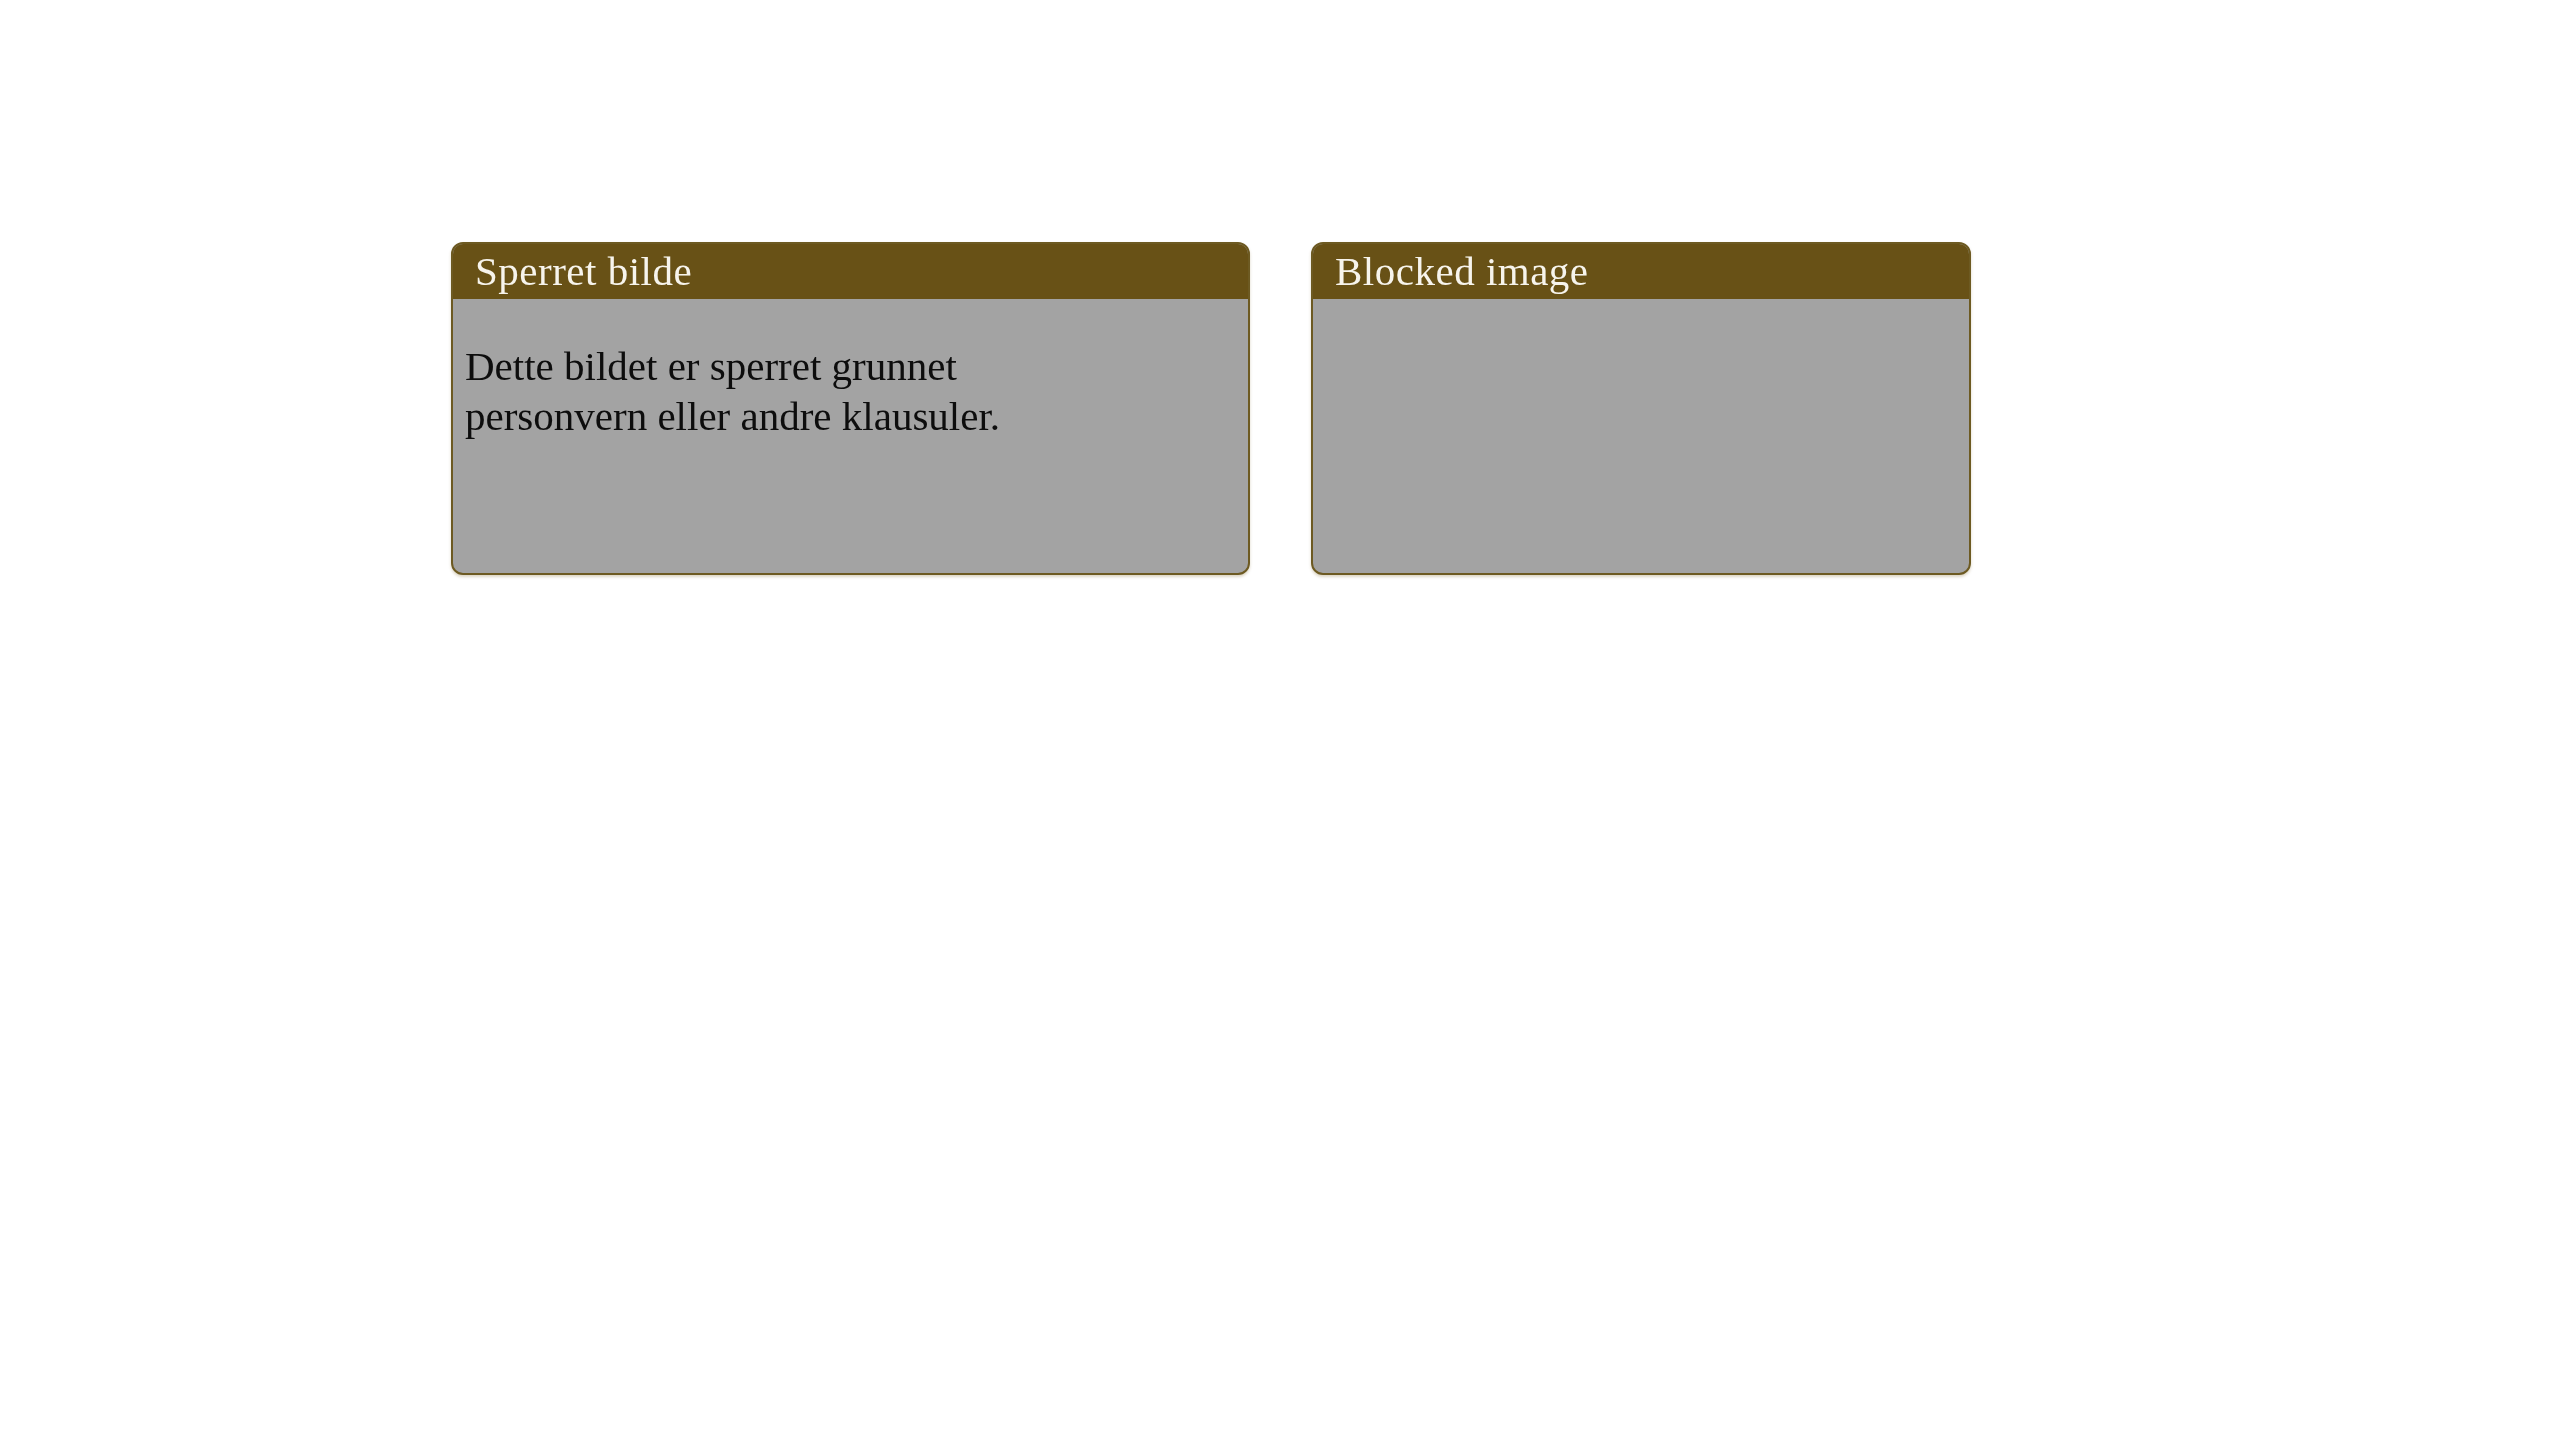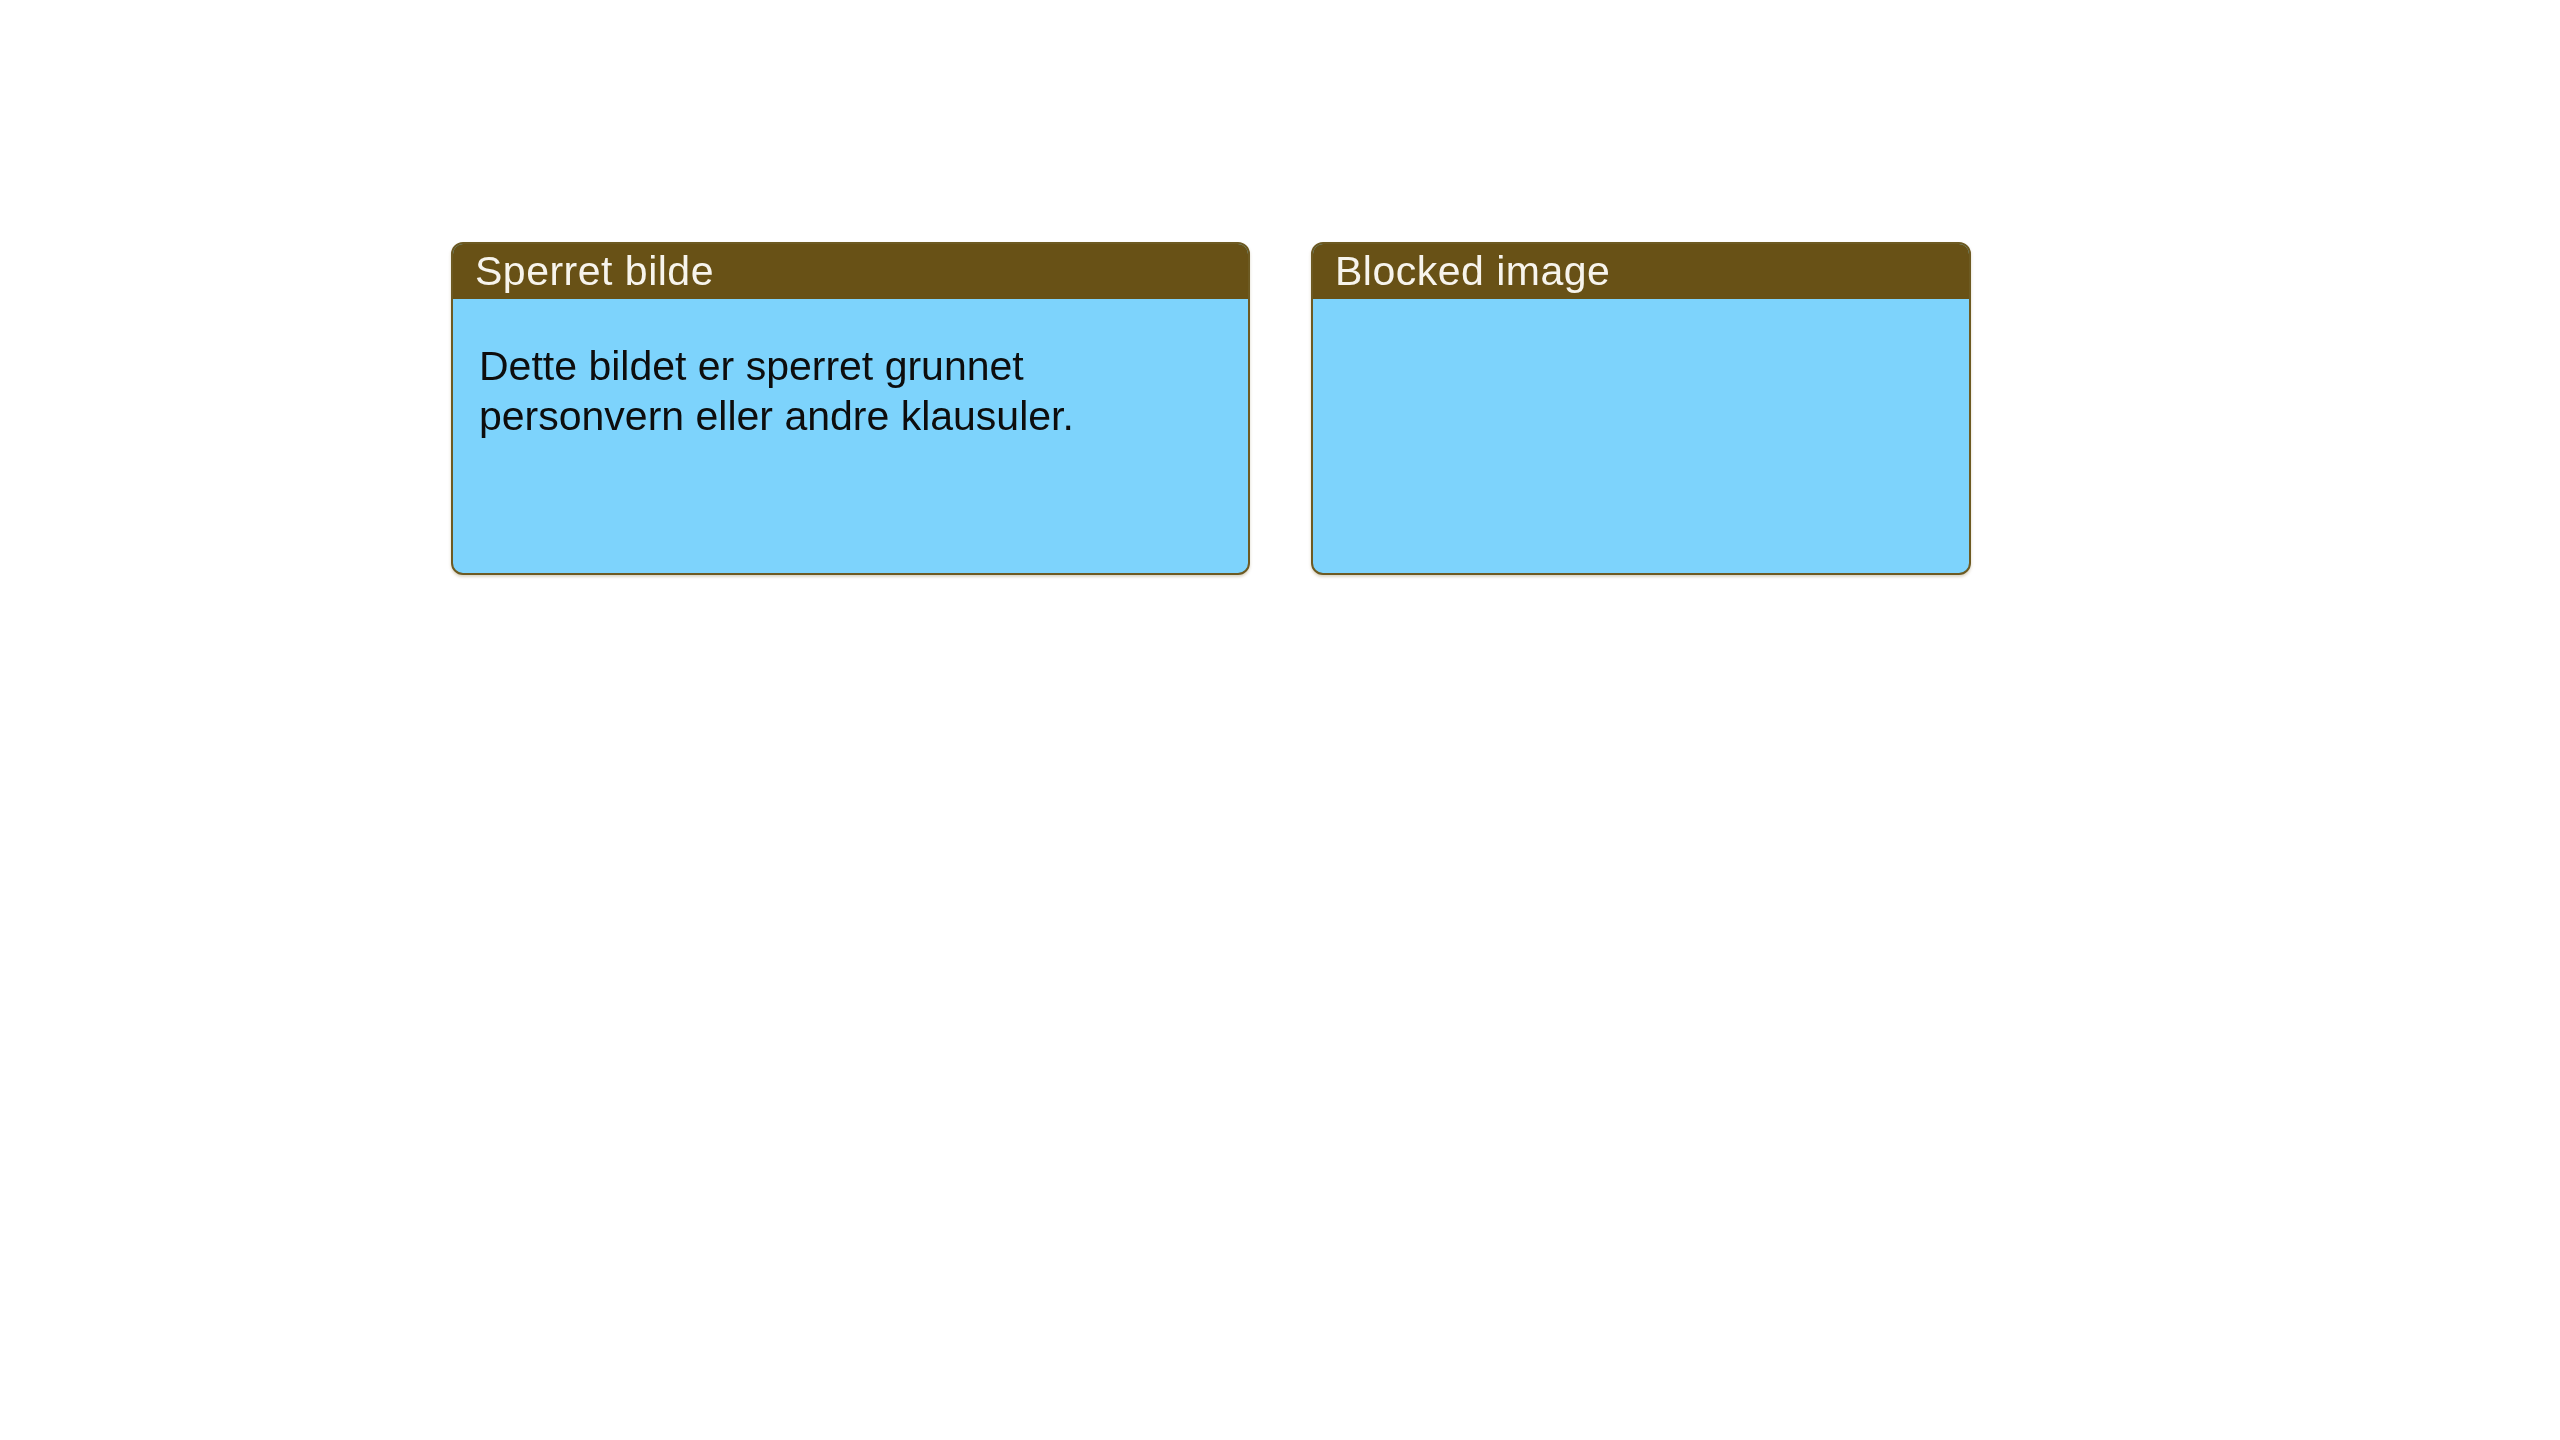--- a/index.html
+++ b/index.html
@@ -12,25 +12,26 @@
     background: #ffffff;
     position: relative;
     font-family: "Liberation Sans", sans-serif;
     overflow: hidden;
   }
   .card {
     position: absolute;
     top: 242px;
     height: 333px;
     box-sizing: border-box;
-    background: #7dd3fc;
+    background: #a3a3a3;
     border: 2px solid #6d5a22;
     border-radius: 12px;
     overflow: hidden;
     box-shadow: 0 2px 3px rgba(140, 115, 60, 0.30);
+    font-family: Liberation Serif, serif;
   }
   .card-left {
     left: 451px;
     width: 799px;
   }
   .card-right {
     left: 1311px;
     width: 660px;
   }
   .card-header {
@@ -41,21 +42,21 @@
     padding: 0 22px;
   }
   .card-title {
     color: #f7f4ec;
     font-size: 41px;
     line-height: 1;
     letter-spacing: 0.5px;
     white-space: nowrap;
   }
   .card-body {
-    padding: 42px 24px 0 26px;
+    padding: 42px 24px 0 12px;
   }
   .card-message {
     margin: 0;
     color: #0d0d0d;
     font-size: 41px;
     line-height: 50px;
     white-space: pre-line;
   }
 </style>
 </head>

